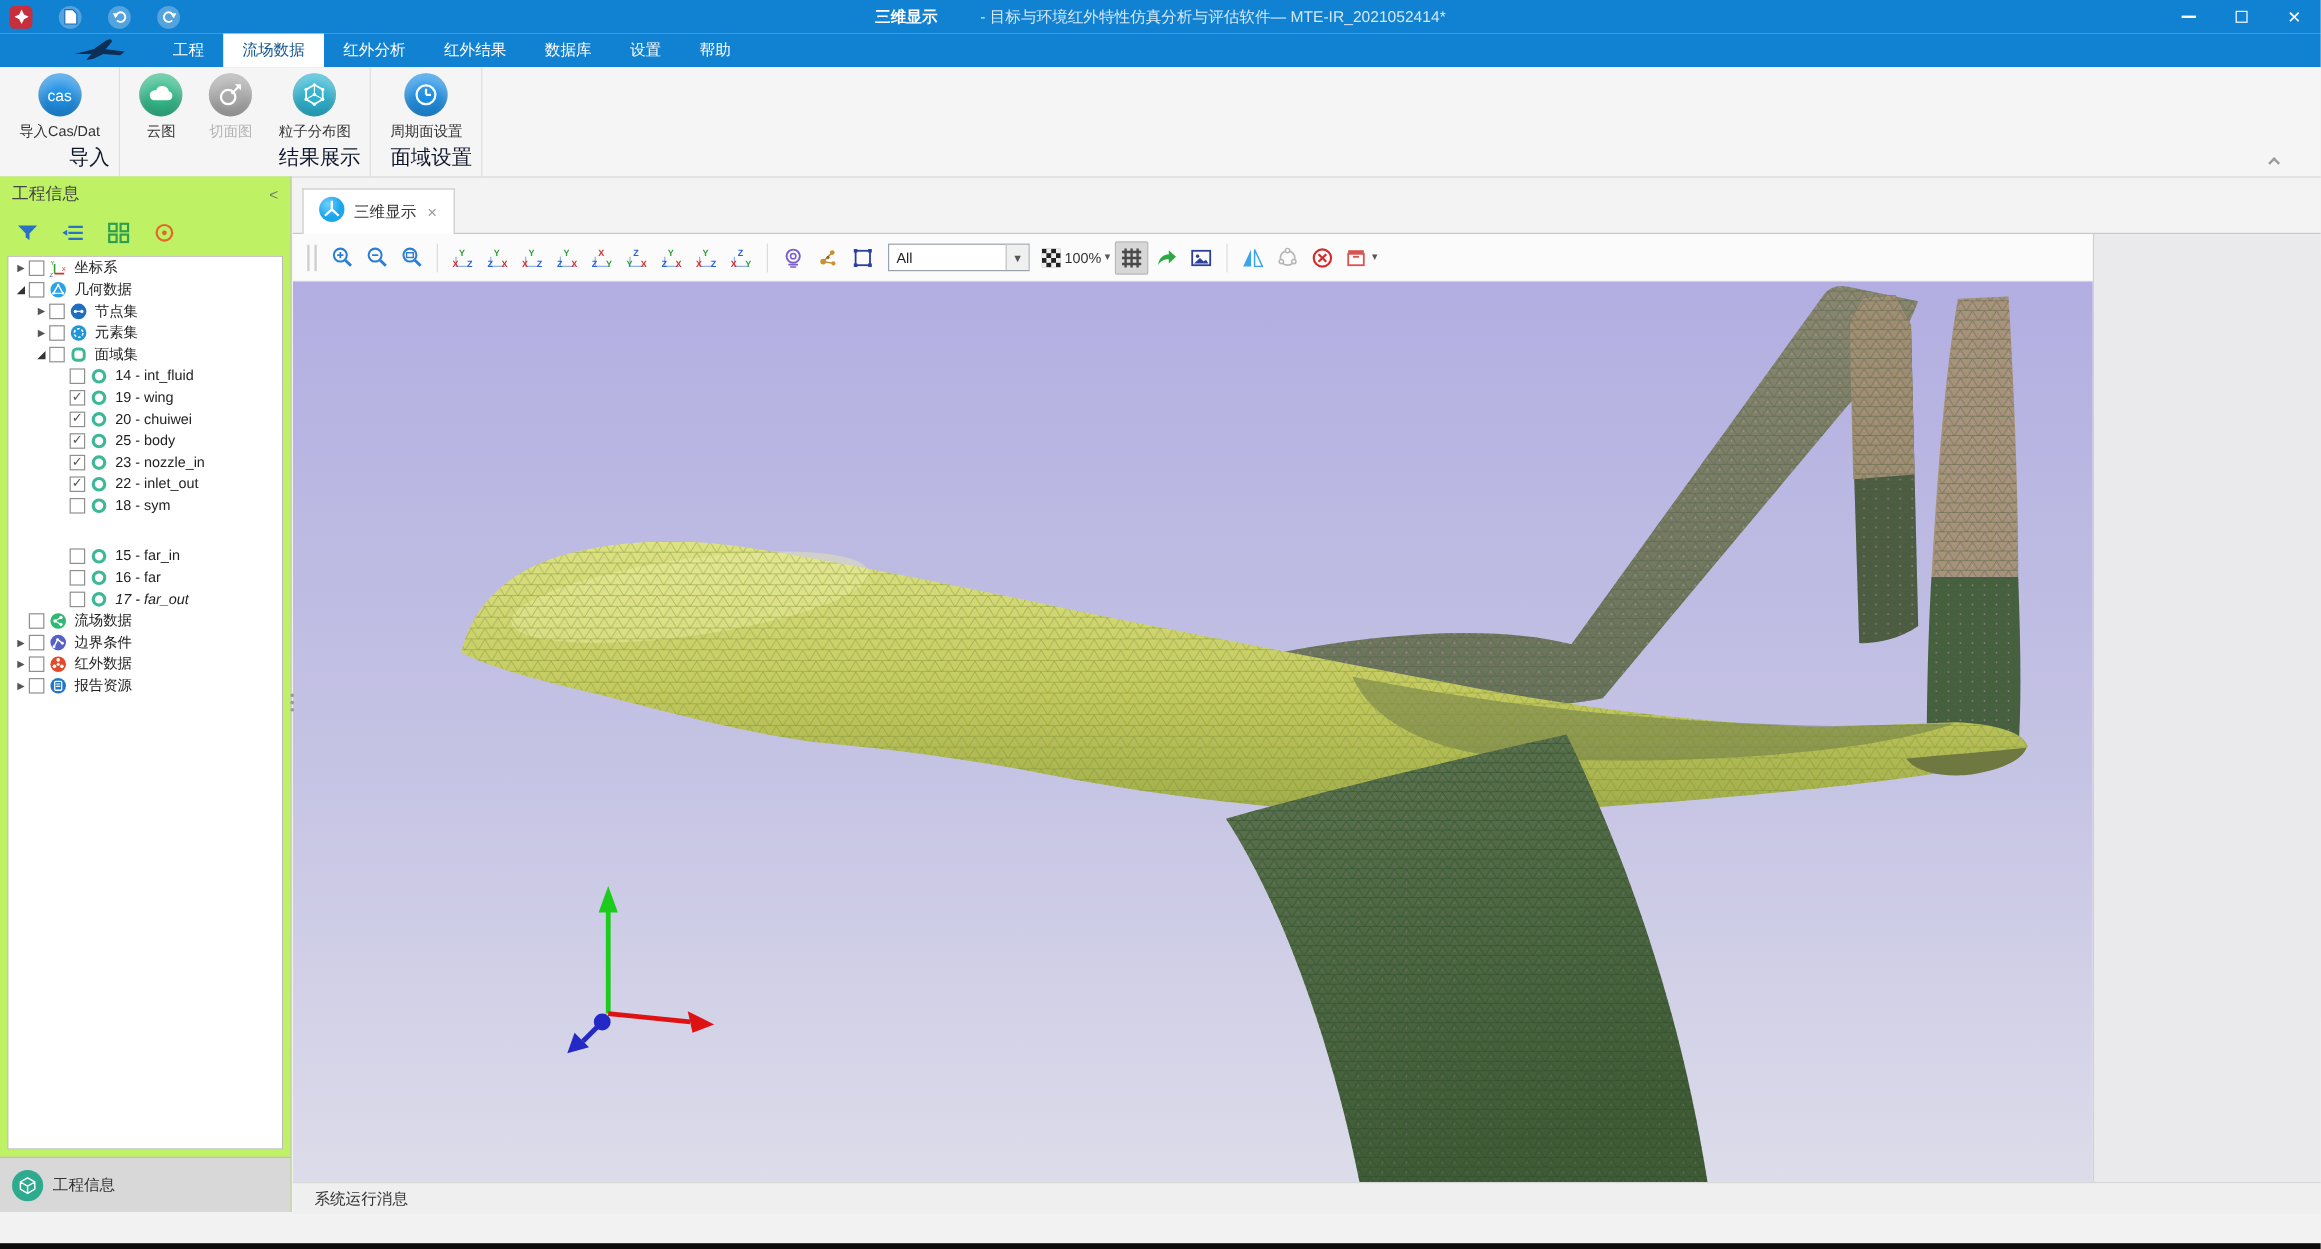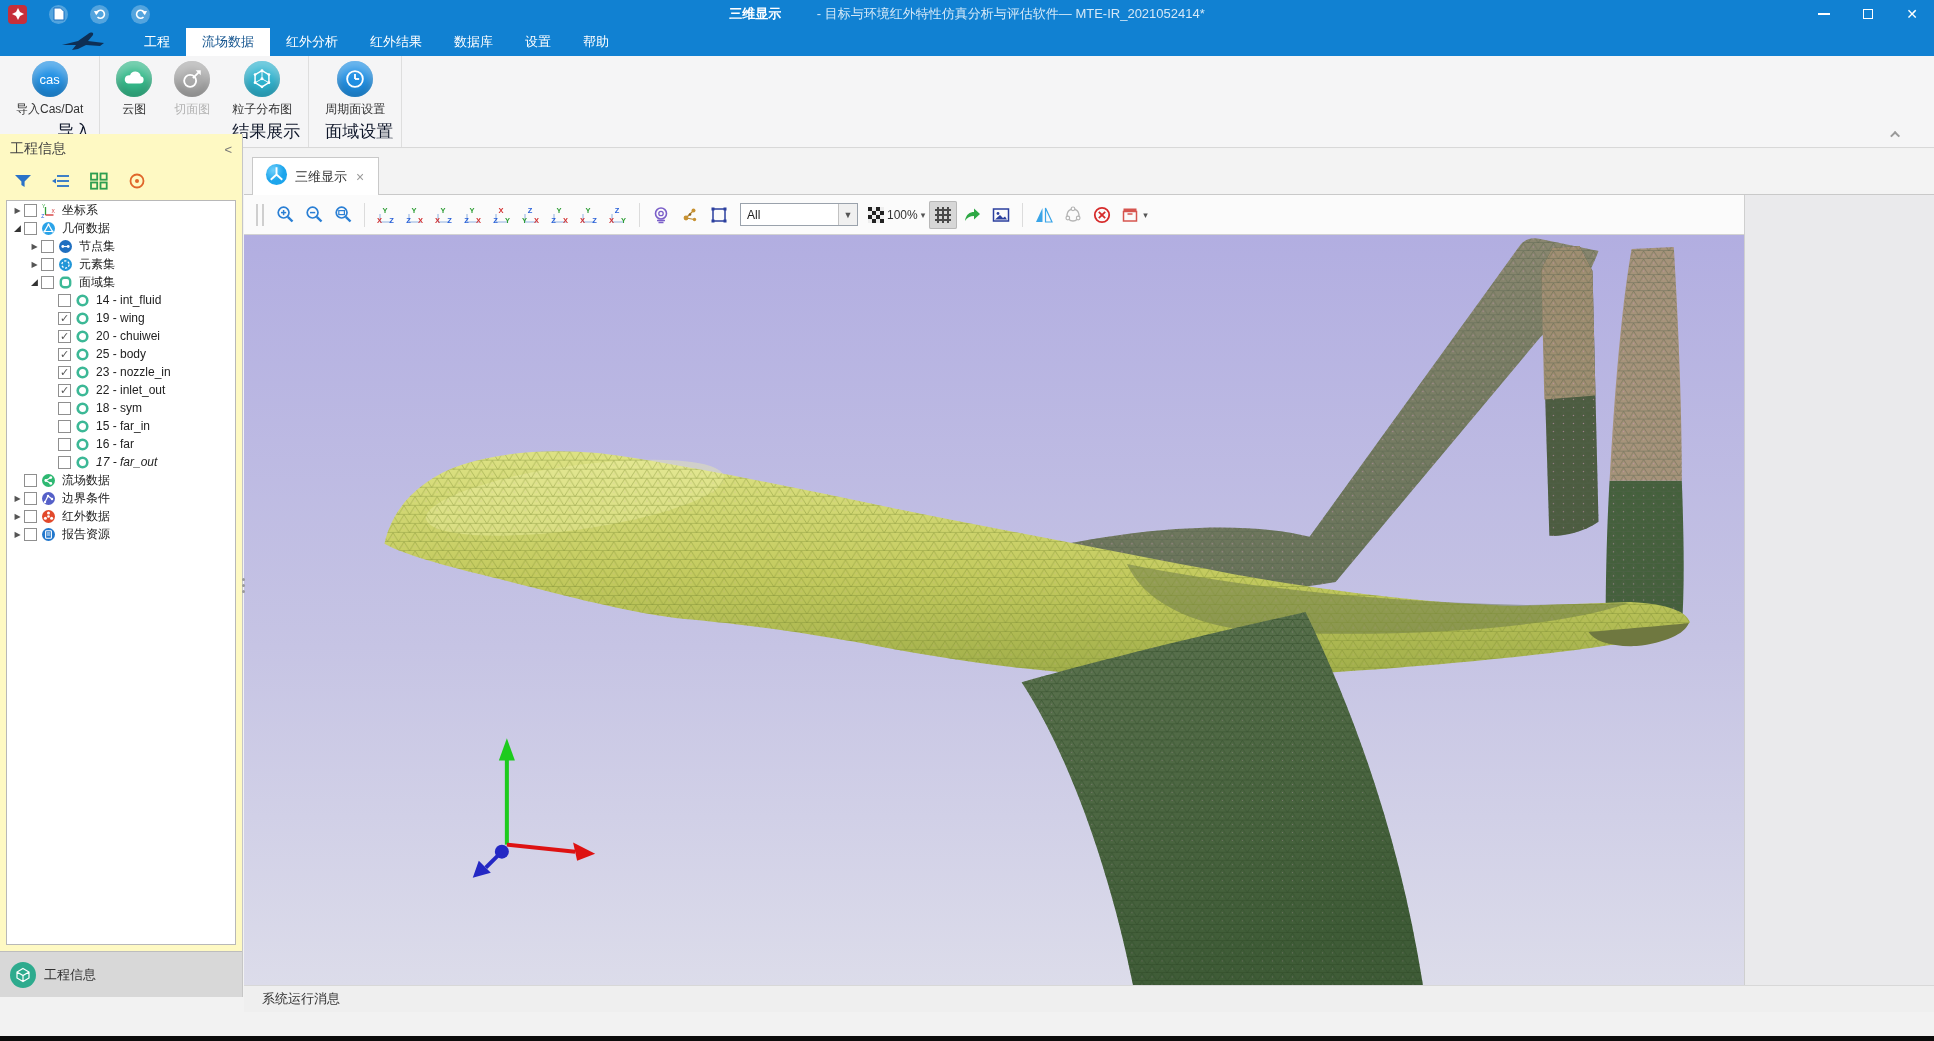--- a/index.html
+++ b/index.html
@@ -38,21 +38,21 @@
   .rb-circle { width:36px; height:36px; border-radius:50%; display:flex; align-items:center; justify-content:center;
     color:#fff; font-size:13px; box-shadow:inset 0 8px 10px rgba(255,255,255,.35), inset 0 -7px 9px rgba(0,0,0,.18); }
   .rb-label { margin-top:4px; font-size:12px; color:#333; white-space:nowrap; }
   .rb-btn.disabled .rb-label { color:#b3b3b3; }
   .rb-group-label { text-align:right; font-size:17px; color:#0f172a; padding:2px 0 3px; }
   .ribbon-collapse { position:absolute; right:28px; bottom:6px; width:20px; height:14px;
     display:flex; align-items:center; justify-content:center; }
   .chev-up { width:7px; height:7px; border-left:2px solid #9a9a9a; border-top:2px solid #9a9a9a; transform:rotate(45deg) translateY(2px); }
 
   
-  .left-panel { position:absolute; left:0; top:134px; width:243px; height:863px; background:#fef9c3;
+  .left-panel { position:absolute; left:0; top:147px; width:243px; height:863px; background:#bef264;
     border-right:1px solid #c6c6c6; display:flex; flex-direction:column; }
   .lp-header { height:30px; display:flex; align-items:center; padding:0 10px; }
   .lp-title { font-size:14px; color:#444; }
   .lp-collapse { margin-left:auto; color:#777; font-size:13px; }
   .lp-tools { height:34px; display:flex; align-items:center; gap:12px; padding:0 10px; }
   .lp-tool { width:26px; height:24px; display:flex; align-items:center; justify-content:center; }
   .tree-box { flex:1; margin:2px 6px 6px 6px; background:#fff; border:1px solid #b8b8b8; overflow:hidden; }
   .tree-row { height:18px; display:flex; align-items:center; font-size:12px; color:#222; white-space:nowrap; }
   .tr-arrow { width:13px; text-align:center; font-size:8px; color:#555; flex:0 0 13px; }
   .tr-cb { width:13px; height:13px; border:1px solid #8f8f8f; background:#fff; margin-right:4px;
@@ -406,21 +406,21 @@
         <div class="tree-row" style="padding-left: 38px;">
           <span class="tr-arrow"></span>
           <span class="tr-cb"></span>
           <span class="tr-icon">
             <svg width="15" height="15" viewBox="0 0 15 15">
               <circle cx="7.5" cy="7.5" r="4.8" fill="none" stroke="#3cb896" stroke-width="2.6"></circle>
             </svg>
           </span>
           <span class="tr-label">18 - sym</span>
         </div>
-        <div class="tree-row" style="padding-left: 38px;">
+        <div class="tree-row" style="padding-left: 38px; margin-top: 24px;">
           <span class="tr-arrow"></span>
           <span class="tr-cb"></span>
           <span class="tr-icon">
             <svg width="15" height="15" viewBox="0 0 15 15">
               <circle cx="7.5" cy="7.5" r="4.8" fill="none" stroke="#3cb896" stroke-width="2.6"></circle>
             </svg>
           </span>
           <span class="tr-label">15 - far_in</span>
         </div>
         <div class="tree-row" style="padding-left: 38px;">

